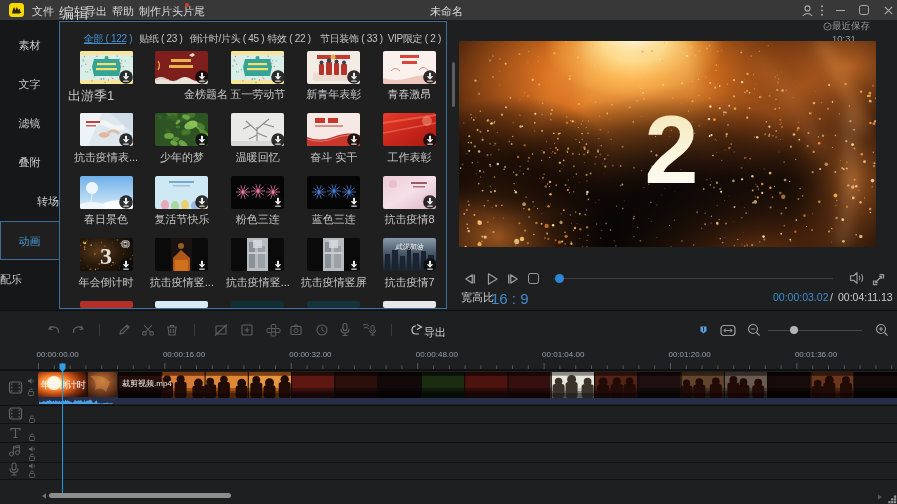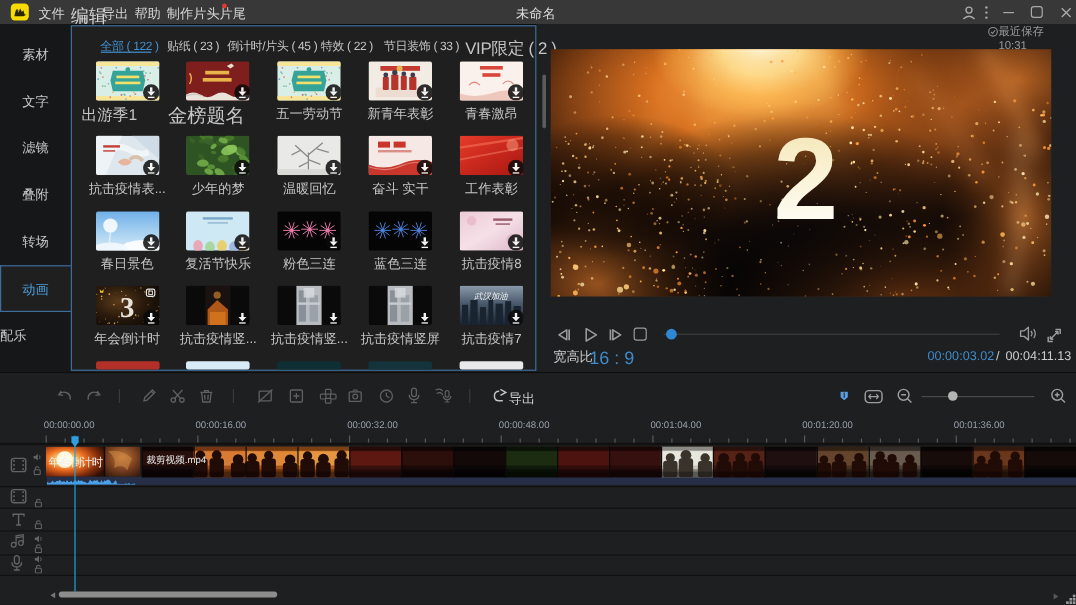--- a/index.html
+++ b/index.html
@@ -42,31 +42,31 @@
  <circle cx="4.5" cy="4.5" r="3.6" fill="none" stroke="#8f8f8f" stroke-width="0.9"></circle>
  <path d="M2.8 4.6 L4.1 5.8 L6.3 3.2" fill="none" stroke="#8f8f8f" stroke-width="0.9"></path>
 </svg>
 <div class="abs" style="left:832px;top:20px;font-size:9.5px;color:#9a9a9a">最近保存  10:31</div>
 <div class="abs" style="left:452px;top:62px;width:3px;height:45px;border-radius:2px;background:#5c5c5c"></div>
 <div class="abs" style="left:0;top:20px;width:59px;height:290px;background:#161718"></div>
 <div class="abs" style="left:0;top:38px;width:59px;text-align:center;font-size:11px;color:#c9c9c9">素材</div>
 <div class="abs" style="left:0;top:77px;width:59px;text-align:center;font-size:11px;color:#c9c9c9">文字</div>
 <div class="abs" style="left:0;top:116px;width:59px;text-align:center;font-size:11px;color:#c9c9c9">滤镜</div>
 <div class="abs" style="left:0;top:155px;width:59px;text-align:center;font-size:11px;color:#c9c9c9">叠附</div>
-<div class="abs" style="left:0;top:194px;width:59px;text-align:center;font-size:11px;color:#c9c9c9">转场</div>
+<div class="abs" style="left:0;top:194px;width:59px;text-align:right;font-size:11px;color:#c9c9c9">转场</div>
 <div class="abs" style="left:0;top:272px;width:59px;font-size:11px;color:#c9c9c9">配乐</div>
 <div class="abs" style="left:0;top:221px;width:60px;height:38.5px;background:#1f1f1f;border:1px solid #3e6d9c;border-right:none"></div>
 <div class="abs" style="left:0;top:234px;width:59px;text-align:center;font-size:11px;color:#4d9fdb">动画</div>
 <div class="abs" style="left:59px;top:21px;width:388px;height:288px;background:#1f1f1f;border:1px solid #3e6d9c;overflow:hidden"></div>
 <div class="abs" style="left:83.6px;top:32px;font-size:10px;letter-spacing:-0.3px;color:#4291d2;white-space:nowrap">全部 ( 122 )</div>
 <div class="abs" style="left:139.2px;top:32px;font-size:10px;letter-spacing:-0.3px;color:#c4c4c4;white-space:nowrap">贴纸 ( 23 )</div>
 <div class="abs" style="left:189.4px;top:32px;font-size:10px;letter-spacing:-0.3px;color:#c4c4c4;white-space:nowrap">倒计时/片头 ( 45 )</div>
 <div class="abs" style="left:267.4px;top:32px;font-size:10px;letter-spacing:-0.3px;color:#c4c4c4;white-space:nowrap">特效 ( 22 )</div>
 <div class="abs" style="left:319.9px;top:32px;font-size:10px;letter-spacing:-0.3px;color:#c4c4c4;white-space:nowrap">节日装饰 ( 33 )</div>
-<div class="abs" style="left:387.7px;top:32px;font-size:14px;letter-spacing:-0.3px;color:#c4c4c4;white-space:nowrap">VIP限定 ( 2 )</div>
+<div class="abs" style="left:387.7px;top:32px;font-size:10px;letter-spacing:-0.3px;color:#c4c4c4;white-space:nowrap">VIP限定 ( 2 )</div>
 <div class="abs" style="left:83.6px;top:42.5px;width:42px;height:1.5px;background:#4291d2"></div>
 <div class="abs" style="left:79.5px;top:50.5px;width:53px;height:33px;border-radius:2px;overflow:hidden">
     <svg width="53" height="33" viewBox="0 0 53 33">
       <rect width="53" height="33" fill="#d8eee6"></rect>
       <rect width="53" height="4" fill="#f7e69a"></rect>
       <rect y="29" width="53" height="4" fill="#f7e69a"></rect>
       <circle cx="24.1" cy="20.1" r="0.7" fill="#6090d0" opacity="0.8"></circle>
       <circle cx="24.0" cy="28.1" r="0.7" fill="#60b090" opacity="0.8"></circle>
       <circle cx="10.4" cy="18.8" r="0.7" fill="#60b090" opacity="0.8"></circle>
       <circle cx="5.8" cy="13.2" r="0.7" fill="#e06060" opacity="0.8"></circle>
@@ -129,21 +129,21 @@
       <path d="M34 4 l4 -2 l2 2 l-3 2 Z" fill="#e8e0d0"></path>
       <path d="M3 10 q3 4 0 9" stroke="#e8b34a" stroke-width="1.2" fill="none"></path>
     </svg>
     <svg class="abs" style="right:-0.5px;bottom:-0.5px" width="14" height="14" viewBox="0 0 14 14">
       <circle cx="7" cy="7" r="6.8" fill="rgba(10,10,10,0.85)"></circle>
       <rect x="6" y="2.8" width="2" height="3.6" fill="#f4f4f4"></rect>
       <path d="M3.7 6.2 L10.3 6.2 L7 9.8 Z" fill="#f4f4f4"></path>
       <rect x="4.3" y="10.6" width="5.4" height="1.1" fill="#f4f4f4"></rect>
     </svg>
   </div>
-<div class="abs" style="left:140px;top:87.0px;width:76px;text-align:left;font-size:16px;color:#c6c6c6;white-space:nowrap;overflow:hidden">金榜题名</div>
+<div class="abs" style="left:152px;top:87.0px;width:76px;text-align:right;font-size:11px;color:#c6c6c6;white-space:nowrap;overflow:hidden">金榜题名</div>
 <div class="abs" style="left:231.3px;top:50.5px;width:53px;height:33px;border-radius:2px;overflow:hidden">
     <svg width="53" height="33" viewBox="0 0 53 33">
       <rect width="53" height="33" fill="#d8eee6"></rect>
       <rect width="53" height="4" fill="#f7e69a"></rect>
       <rect y="29" width="53" height="4" fill="#f7e69a"></rect>
       <circle cx="24.1" cy="20.1" r="0.7" fill="#6090d0" opacity="0.8"></circle>
       <circle cx="24.0" cy="28.1" r="0.7" fill="#60b090" opacity="0.8"></circle>
       <circle cx="10.4" cy="18.8" r="0.7" fill="#60b090" opacity="0.8"></circle>
       <circle cx="5.8" cy="13.2" r="0.7" fill="#e06060" opacity="0.8"></circle>
       <circle cx="28.5" cy="29.0" r="0.7" fill="#e06060" opacity="0.8"></circle>

